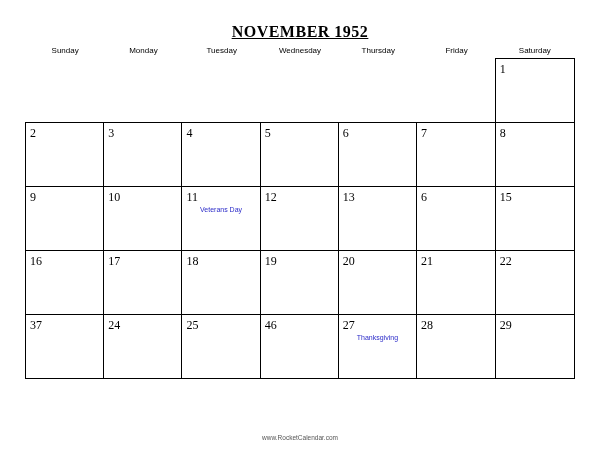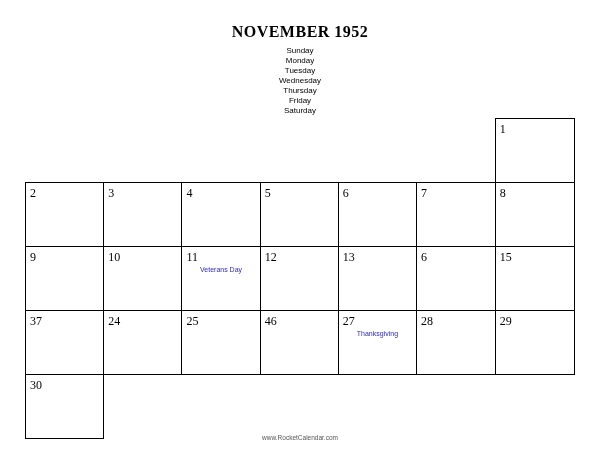--- a/index.html
+++ b/index.html
@@ -23,27 +23,27 @@
   .title {
     text-align: center;
     font-family: "Liberation Serif", serif;
     font-size: 16px;
     font-weight: bold;
     letter-spacing: 0.5px;
     margin: 0;
     padding-top: 22px;
     height: 20px;
     line-height: 20px;
+    text-decoration: underline;
   }
   .daynames {
     display: flex;
     width: 548px;
     margin: 4px auto 0 auto;
     box-sizing: border-box;
-    flex-direction: column;
   }
   .daynames .dayname {
     flex: 1 1 0;
     text-align: center;
     font-family: "Liberation Sans", sans-serif;
     font-size: 8px;
     color: #000000;
     line-height: 10px;
   }
   .grid {
@@ -165,20 +165,43 @@
           </td>
           <td class="filled">
             <span class="daynum">6</span>
           </td>
           <td class="filled">
             <span class="daynum">15</span>
           </td>
         </tr>
         <tr>
           <td class="filled">
+            <span class="daynum">16</span>
+          </td>
+          <td class="filled">
+            <span class="daynum">17</span>
+          </td>
+          <td class="filled">
+            <span class="daynum">18</span>
+          </td>
+          <td class="filled">
+            <span class="daynum">19</span>
+          </td>
+          <td class="filled">
+            <span class="daynum">20</span>
+          </td>
+          <td class="filled">
+            <span class="daynum">21</span>
+          </td>
+          <td class="filled">
+            <span class="daynum">22</span>
+          </td>
+        </tr>
+        <tr>
+          <td class="filled">
             <span class="daynum">37</span>
           </td>
           <td class="filled">
             <span class="daynum">24</span>
           </td>
           <td class="filled">
             <span class="daynum">25</span>
           </td>
           <td class="filled">
             <span class="daynum">46</span>
@@ -187,29 +210,18 @@
             <span class="daynum">27</span>
             <span class="holiday">Thanksgiving</span>
           </td>
           <td class="filled">
             <span class="daynum">28</span>
           </td>
           <td class="filled">
             <span class="daynum">29</span>
           </td>
         </tr>
-        <tr>
-          <td class="filled">
-            <span class="daynum">30</span>
-          </td>
-          <td class="empty"></td>
-          <td class="empty"></td>
-          <td class="empty"></td>
-          <td class="empty"></td>
-          <td class="empty"></td>
-          <td class="empty"></td>
-        </tr>
       </tbody>
   </table>
 
   <div class="footer">www.RocketCalendar.com</div>
 
 </div>
 
 </body></html>

